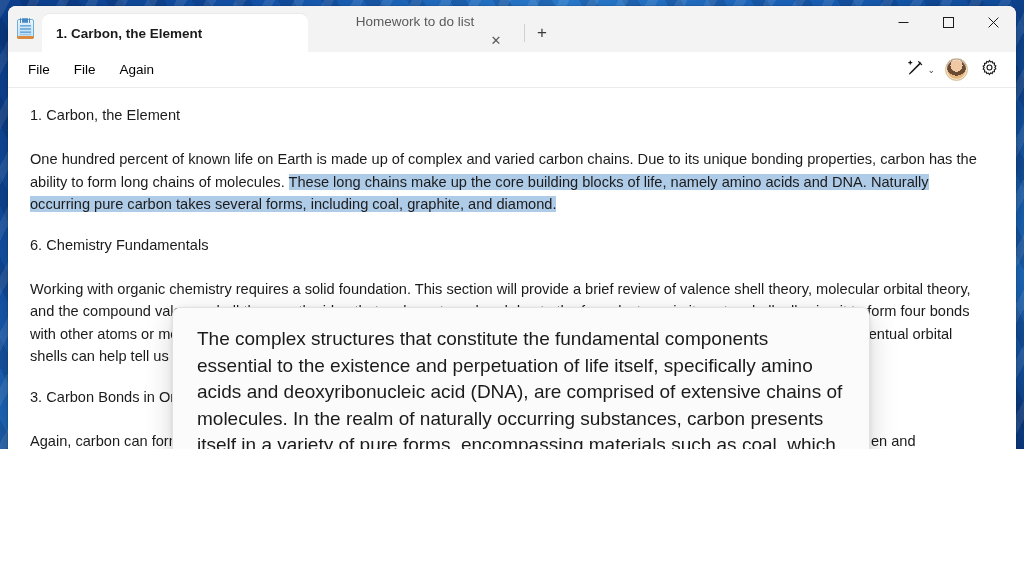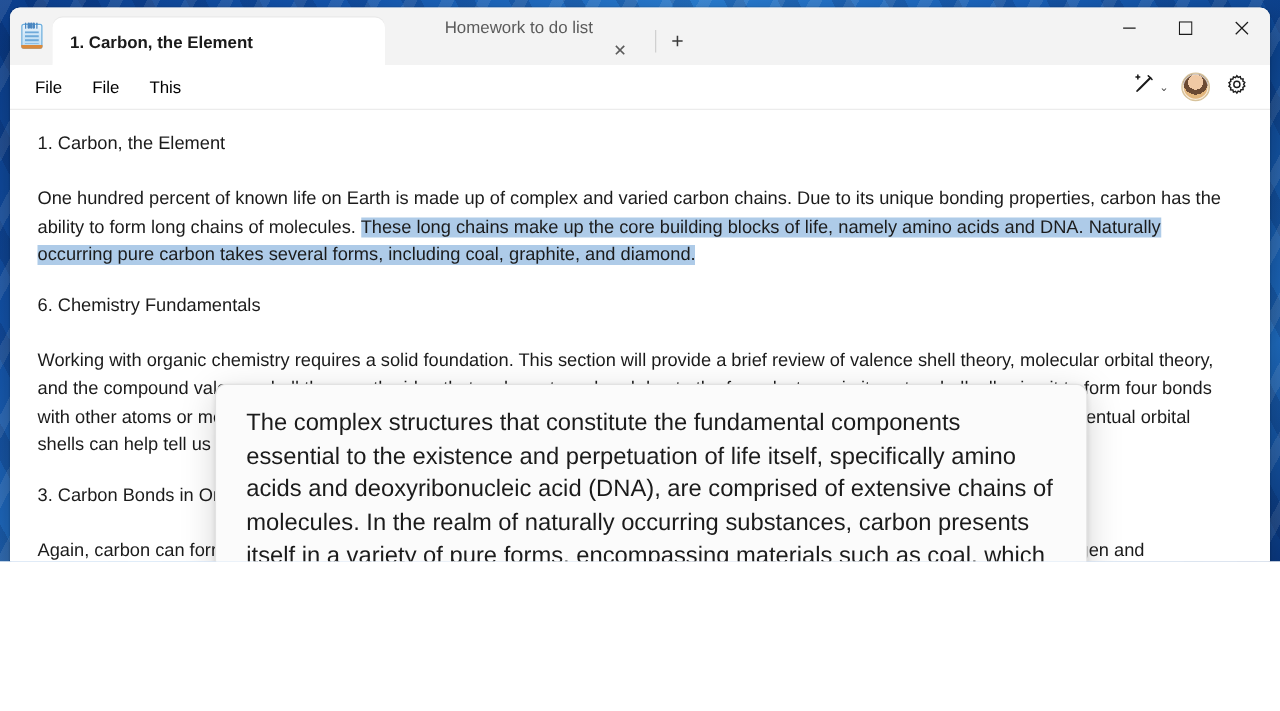--- a/index.html
+++ b/index.html
@@ -314,21 +314,21 @@
               <line x1="0.6" y1="0.6" x2="10.4" y2="10.4" stroke="currentColor" stroke-width="1"></line>
               <line x1="10.4" y1="0.6" x2="0.6" y2="10.4" stroke="currentColor" stroke-width="1"></line>
             </svg>
         </div>
       </div>
     </div>
 
     <div class="menubar">
       <div class="menu-item">File</div>
       <div class="menu-item">File</div>
-      <div class="menu-item">This</div>
+      <div class="menu-item">Again</div>
 
       <div class="menubar-right">
 
         <div class="tool-btn">
           <span>
             <svg width="18" height="18" viewBox="0 0 18 18" fill="none" stroke="currentColor" stroke-width="1.25" stroke-linecap="round" stroke-linejoin="round">
               <path d="M14.2 4.0 L5.6 12.6 L3.6 14.9 L5.9 12.9 L14.5 4.3 Z"></path>
               <path d="M12.6 2.6 L15.6 5.6"></path>
               <path d="M4.3 2.1 L4.3 5.1 M2.8 3.6 L5.8 3.6"></path>
             </svg>

